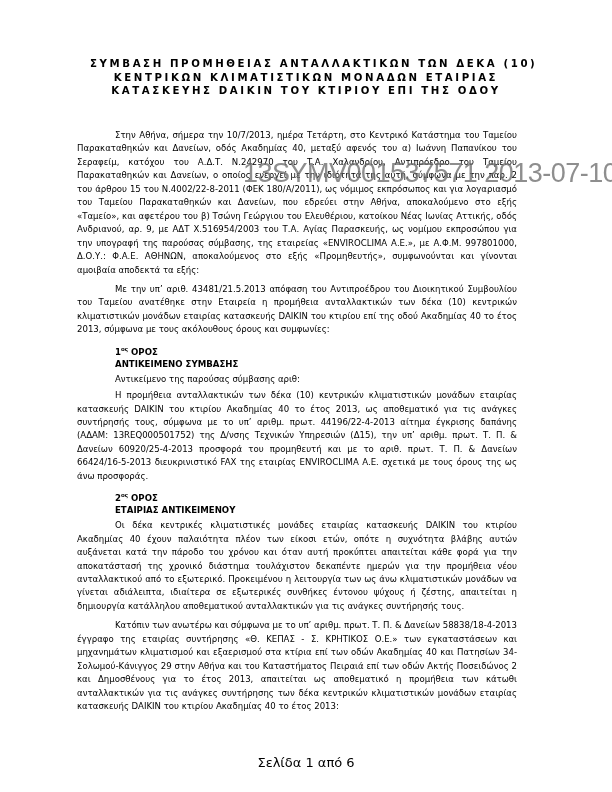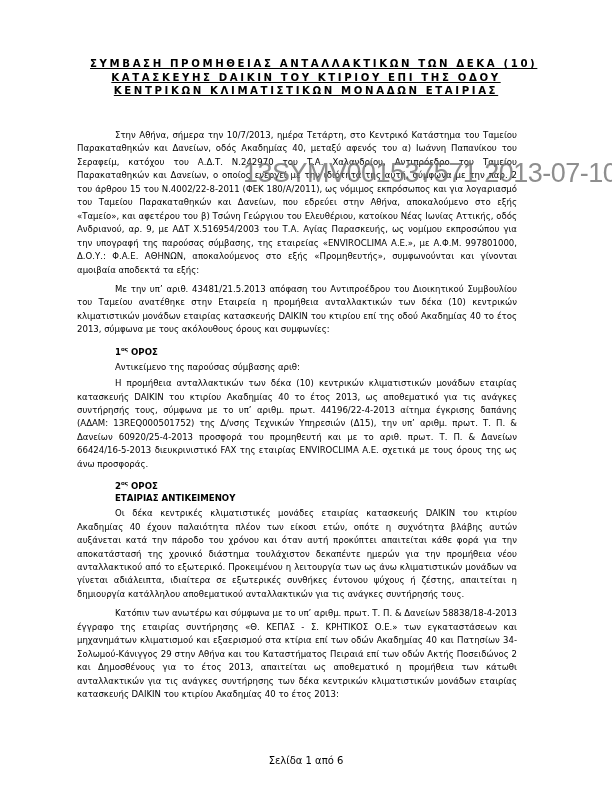--- a/index.html
+++ b/index.html
@@ -1,48 +1,49 @@
 <!DOCTYPE html>
 <html><head>
 <meta charset="utf-8">
 <style>
   html, body { margin:0; padding:0; background:#ffffff; }
   body { width:612px; height:792px; position:relative; overflow:hidden; font-family:"DejaVu Sans", sans-serif; color:#000; }
   .page { position:absolute; left:0; top:0; width:612px; height:792px; background:#fff; }
   .title { position:absolute; left:90px; width:432px; top:57px; text-align:center; font-weight:bold; font-size:10.2px; letter-spacing:2.6px; line-height:13.5px; }
-  .title div { white-space:nowrap;text-decoration:underline; }
+  .title div { white-space:nowrap; }
   .body { position:absolute; left:77px; width:440px; top:129px; font-size:8.55px; line-height:13.45px; text-align:justify; }
   .p { margin:0; }
   .indent { text-indent:38px; }
   .gap { height:6px; }
   .heading { font-weight:bold; padding-left:38px; font-size:8.6px; line-height:12px; }
   .heading sup { font-size:5.5px; }
   .plain { padding-left:38px; }
   .watermark { position:absolute; left:243px; top:158px; font-family:"Liberation Sans", sans-serif; font-size:27px; color:rgba(110,110,110,0.78); letter-spacing:-0.5px; white-space:nowrap; line-height:30px; }
-  .footer { position:absolute; left:0; width:612px; top:755px; text-align:center; font-size:10px; }
+  .footer { position:absolute; left:0; width:612px; top:755px; text-align:center; font-size:13px; }
 </style>
 </head>
 <body>
 
 <div class="page">
 
   <div class="title">
     <div>ΣΥΜΒΑΣΗ ΠΡΟΜΗΘΕΙΑΣ ΑΝΤΑΛΛΑΚΤΙΚΩΝ ΤΩΝ ΔΕΚΑ (10)</div>
+    <div>ΚΕΝΤΡΙΚΩΝ ΚΛΙΜΑΤΙΣΤΙΚΩΝ ΜΟΝΑΔΩΝ ΕΤΑΙΡΙΑΣ</div>
     <div>ΚΑΤΑΣΚΕΥΗΣ DAIKIN ΤΟΥ ΚΤΙΡΙΟΥ ΕΠΙ ΤΗΣ ΟΔΟΥ</div>
-    <div>ΚΕΝΤΡΙΚΩΝ ΚΛΙΜΑΤΙΣΤΙΚΩΝ ΜΟΝΑΔΩΝ ΕΤΑΙΡΙΑΣ</div>
   </div>
 
   <div class="body">
     <p class="p indent">Στην Αθήνα, σήμερα την 10/7/2013, ημέρα Τετάρτη, στο Κεντρικό Κατάστημα του Ταμείου Παρακαταθηκών και Δανείων, οδός Ακαδημίας 40, μεταξύ αφενός του α) Ιωάννη Παπανίκου του Σεραφείμ, κατόχου του Α.Δ.Τ. Ν.242970 του Τ.Α. Χαλανδρίου, Αντιπρόεδρο του Ταμείου Παρακαταθηκών και Δανείων, ο οποίος ενεργεί με την ιδιότητά της αυτή, σύμφωνα με την παρ. 2 του άρθρου 15 του Ν.4002/22-8-2011 (ΦΕΚ 180/Α/2011), ως νόμιμος εκπρόσωπος και για λογαριασμό του Ταμείου Παρακαταθηκών και Δανείων, που εδρεύει στην Αθήνα, αποκαλούμενο στο εξής «Ταμείο», και αφετέρου του β) Τσώνη Γεώργιου του Ελευθέριου, κατοίκου Νέας Ιωνίας Αττικής, οδός Ανδριανού, αρ. 9, με ΑΔΤ Χ.516954/2003 του Τ.Α. Αγίας Παρασκευής, ως νομίμου εκπροσώπου για την υπογραφή της παρούσας σύμβασης, της εταιρείας «ENVIROCLIMA Α.Ε.», με Α.Φ.Μ. 997801000, Δ.Ο.Υ.: Φ.Α.Ε. ΑΘΗΝΩΝ, αποκαλούμενος στο εξής «Προμηθευτής», συμφωνούνται και γίνονται αμοιβαία αποδεκτά τα εξής:</p>
     <div class="gap"></div>
     <p class="p indent">Με την υπ’ αριθ. 43481/21.5.2013 απόφαση του Αντιπροέδρου του Διοικητικού Συμβουλίου του Ταμείου ανατέθηκε στην Εταιρεία η προμήθεια ανταλλακτικών των δέκα (10) κεντρικών κλιματιστικών μονάδων εταιρίας κατασκευής DAIKIN του κτιρίου επί της οδού Ακαδημίας 40 το έτος 2013, σύμφωνα με τους ακόλουθους όρους και συμφωνίες:</p>
     <div class="gap"></div>
 
     <div class="heading">
       <div><span>1</span><sup>ος</sup> <span>ΟΡΟΣ</span></div>
+      <div>ΑΝΤΙΚΕΙΜΕΝΟ ΣΥΜΒΑΣΗΣ</div>
     </div>
     <div class="gap" style="height:3px"></div>
     <p class="p plain">Αντικείμενο της παρούσας σύμβασης αριθ:</p>
     <div class="gap" style="height:3px"></div>
     <p class="p indent">Η προμήθεια ανταλλακτικών των δέκα (10) κεντρικών κλιματιστικών μονάδων εταιρίας κατασκευής DAIKIN του κτιρίου Ακαδημίας 40 το έτος 2013, ως αποθεματικό για τις ανάγκες συντήρησής τους, σύμφωνα με το υπ’ αριθμ. πρωτ. 44196/22-4-2013 αίτημα έγκρισης δαπάνης (ΑΔΑΜ: 13REQ000501752) της Δ/νσης Τεχνικών Υπηρεσιών (Δ15), την υπ’ αριθμ. πρωτ. Τ. Π. &amp; Δανείων 60920/25-4-2013 προσφορά του προμηθευτή και με το αριθ. πρωτ. Τ. Π. &amp; Δανείων 66424/16-5-2013 διευκρινιστικό FAX της εταιρίας ENVIROCLIMA A.E. σχετικά με τους όρους της ως άνω προσφοράς.</p>
     <div class="gap"></div>
 
     <div class="heading">
       <div><span>2</span><sup>ος</sup> <span>ΟΡΟΣ</span></div>
       <div>ΕΤΑΙΡΙΑΣ ΑΝΤΙΚΕΙΜΕΝΟΥ</div>

